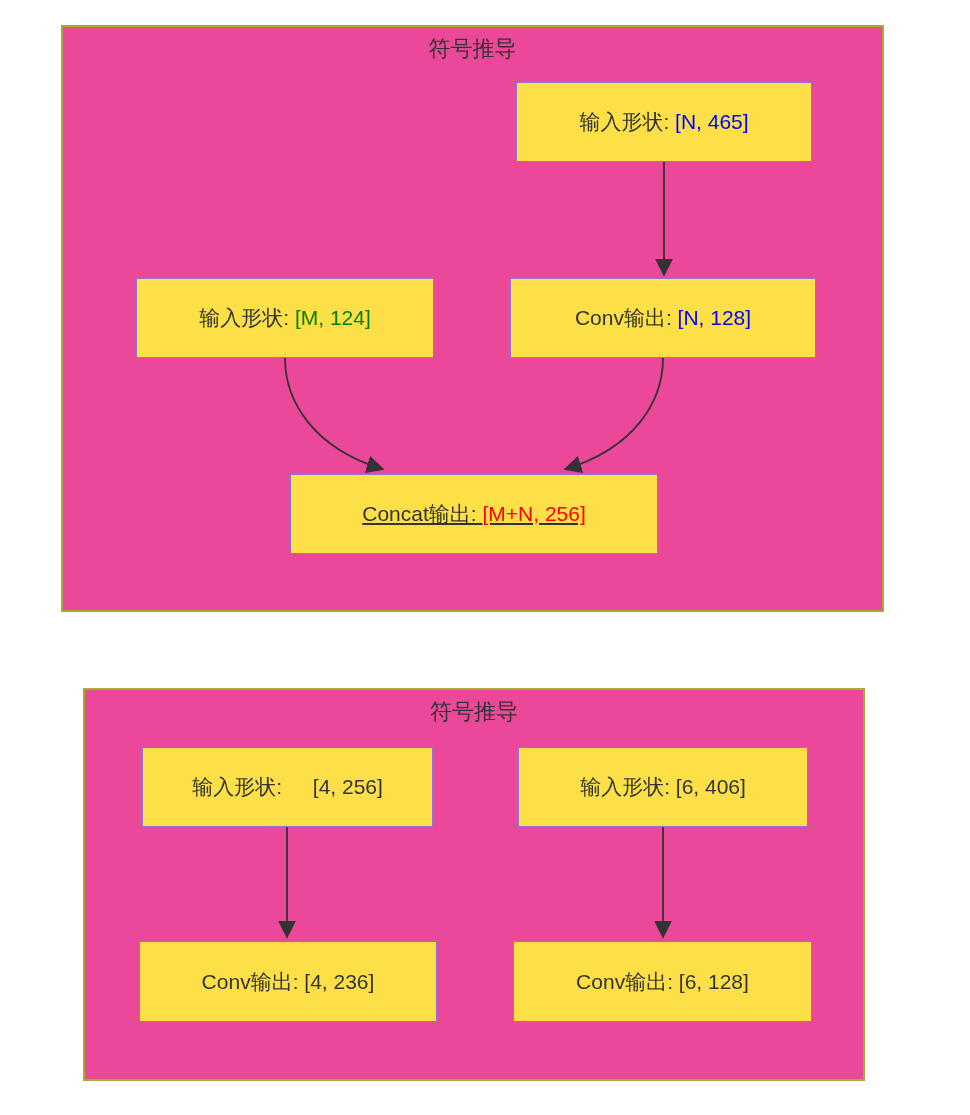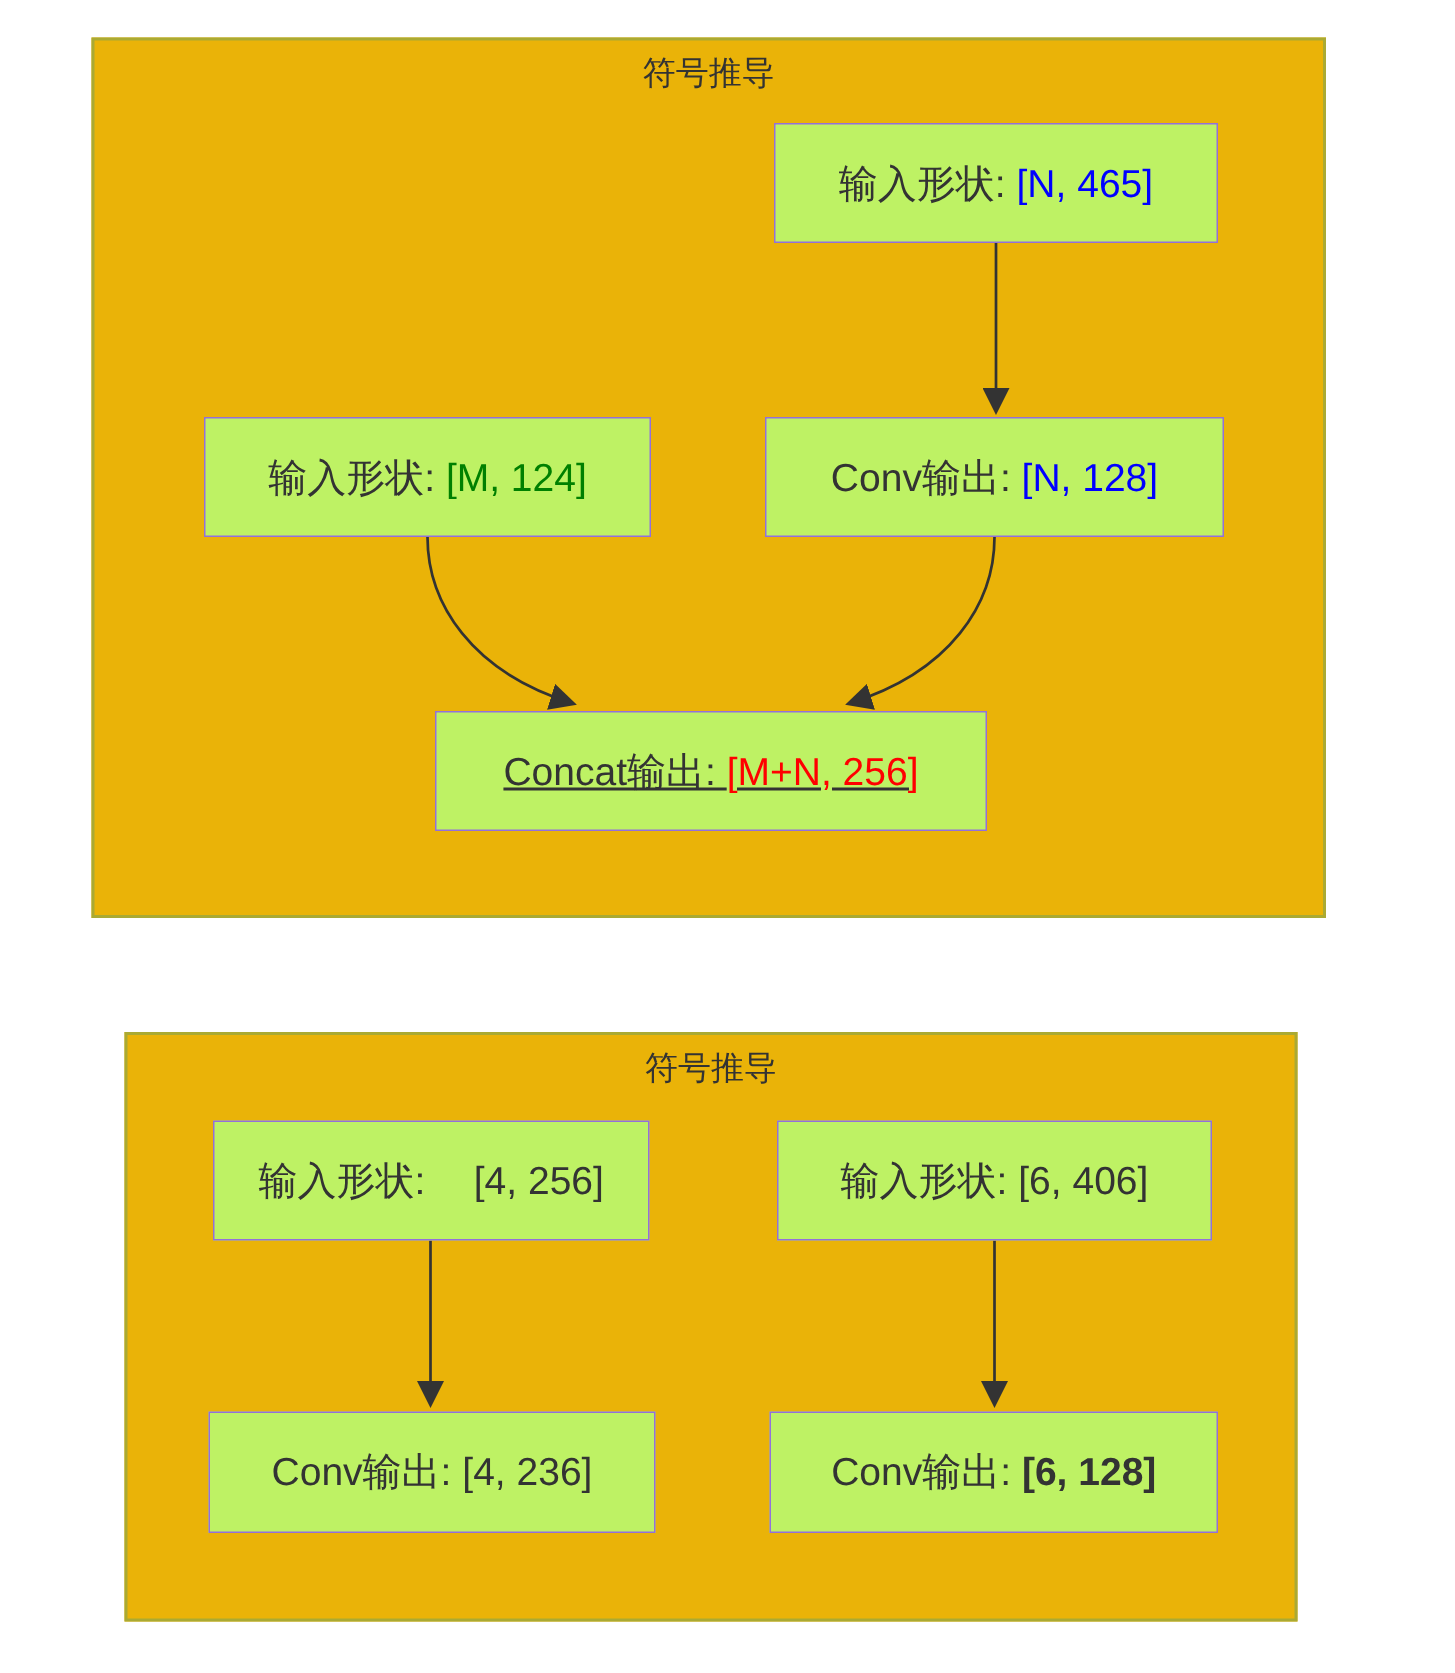--- a/index.html
+++ b/index.html
@@ -11,41 +11,41 @@
   .canvas {
     position: relative;
     width: 970px;
     height: 1115px;
     background: #ffffff;
     overflow: hidden;
   }
   .cluster {
     position: absolute;
     box-sizing: border-box;
-    background: #eab308;
+    background: #ec4899;
     border: 2px solid #aaaa33;
   }
   .cluster-title {
     position: absolute;
     top: 7px;
     left: 0;
     width: 100%;
     text-align: center;
     font-size: 22px;
     color: #333333;
   }
   .node {
     position: absolute;
     box-sizing: border-box;
-    background: #bef264;
+    background: #fde047;
     border: 1.5px solid #9370db;
     display: flex;
     align-items: center;
     justify-content: center;
-    font-size: 26px;
+    font-size: 21px;
     color: #333333;
     white-space: pre;
   }
   .node .lbl { white-space: pre; }
   .edge-layer {
     position: absolute;
     left: 0;
     top: 0;
     width: 970px;
     height: 1115px;
@@ -105,16 +105,16 @@
 
   <div class="node" style="left:518px; top:747px; width:290px; height:80px;">
     <span class="lbl">输入形状: </span><span style="color: rgb(51, 51, 51);">[6, 406]</span>
   </div>
 
   <div class="node" style="left:139px; top:941px; width:298px; height:81px;">
     <span class="lbl">Conv输出: </span><span style="color: rgb(51, 51, 51);">[4, 236]</span>
   </div>
 
   <div class="node" style="left:513px; top:941px; width:299px; height:81px;">
-    <span class="lbl">Conv输出: </span><span style="color: rgb(51, 51, 51); font-weight: bold;">[6, 128]</span>
+    <span class="lbl">Conv输出: </span><span style="color: rgb(51, 51, 51);">[6, 128]</span>
   </div>
 
 </div>
 
 </body></html>

